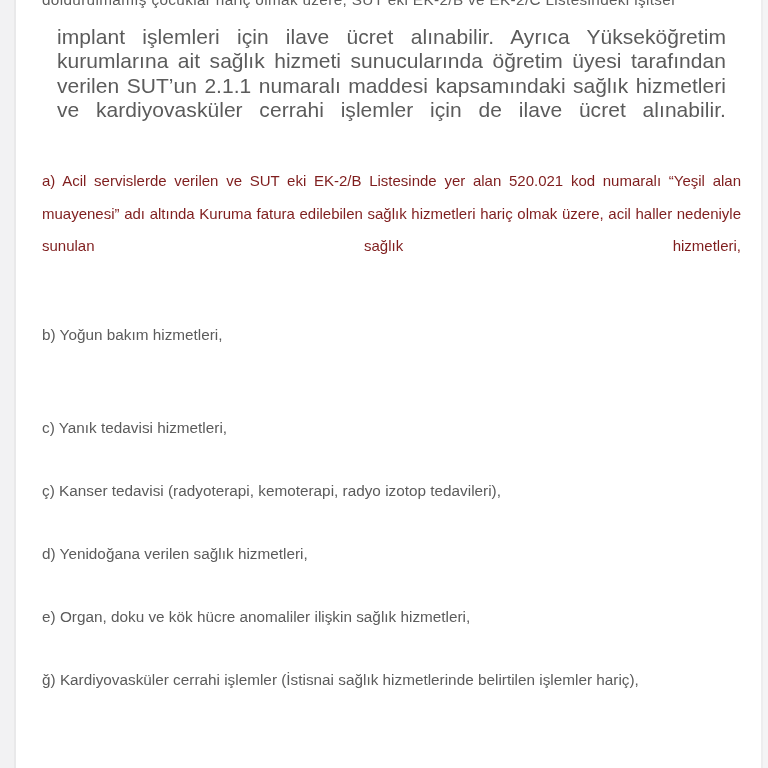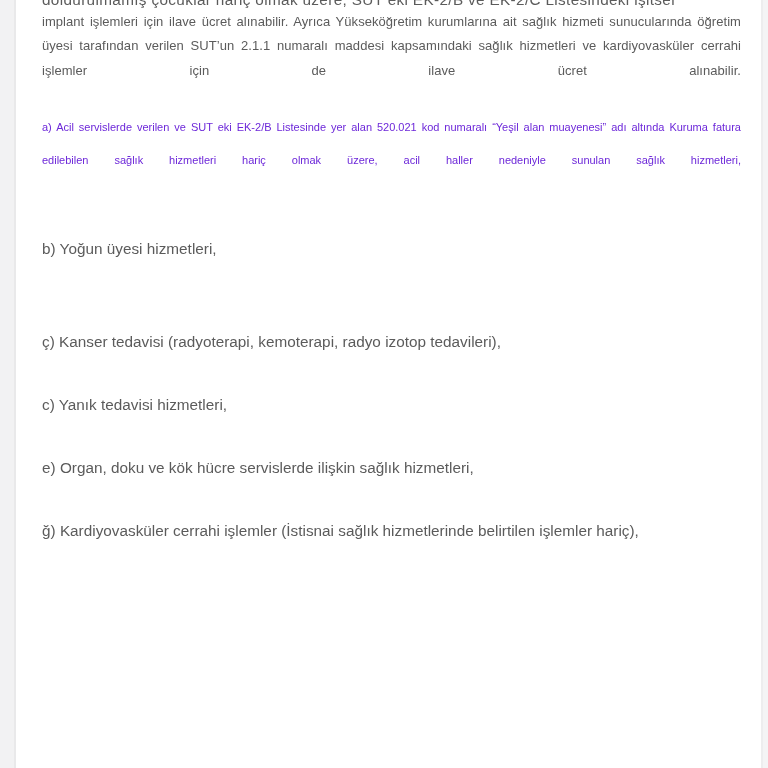--- a/index.html
+++ b/index.html
@@ -87,39 +87,39 @@
     top: -12px;
     left: 0;
     width: 699px;
     display: block;
     text-align: justify;
     white-space: nowrap;
     letter-spacing: 0.35px;
   }
 
   .para-body {
-    margin: 0;
+    margin: 15px;
     color: #5b5b5b;
-    font-size: 13px;
+    font-size: 21px;
     line-height: 24.3px;
     text-align: justify;
     text-justify: inter-word;
   }
   .para-body::after {
     content: "";
     display: inline-block;
     width: 100%;
   }
 
   
   .para-a {
     margin: 0;
     padding-top: 4px;
-    color: #6d28d9;
-    font-size: 11px;
+    color: #7f1d1d;
+    font-size: 15px;
     line-height: 32.5px;
     text-align: justify;
     text-justify: inter-word;
   }
   .para-a::after {
     content: "";
     display: inline-block;
     width: 100%;
   }
 
@@ -157,22 +157,23 @@
     <div class="para-justified">
       <span class="clipped-line">
         <span>doldurulmamış çocuklar hariç olmak üzere, SUT eki EK-2/B ve EK-2/C Listesindeki işitsel</span>
       </span>
       <p class="para-body">implant işlemleri için ilave ücret alınabilir. Ayrıca Yükseköğretim kurumlarına ait sağlık hizmeti sunucularında öğretim üyesi tarafından verilen SUT’un 2.1.1 numaralı maddesi kapsamındaki sağlık hizmetleri ve kardiyovasküler cerrahi işlemler için de ilave ücret alınabilir.</p>
     </div>
 
     <p class="para-a">a) Acil servislerde verilen ve SUT eki EK-2/B Listesinde yer alan 520.021 kod numaralı “Yeşil alan muayenesi” adı altında Kuruma fatura edilebilen sağlık hizmetleri hariç olmak üzere, acil haller nedeniyle sunulan sağlık hizmetleri,</p>
 
     <ul class="list-items">
-      <li class="list-item">b) Yoğun üyesi hizmetleri,</li>
+      <li class="list-item">b) Yoğun bakım hizmetleri,</li>
+      <li class="list-item">c) Yanık tedavisi hizmetleri,</li>
       <li class="list-item">ç) Kanser tedavisi (radyoterapi, kemoterapi, radyo izotop tedavileri),</li>
-      <li class="list-item">c) Yanık tedavisi hizmetleri,</li>
-      <li class="list-item">e) Organ, doku ve kök hücre servislerde ilişkin sağlık hizmetleri,</li>
+      <li class="list-item">d) Yenidoğana verilen sağlık hizmetleri,</li>
+      <li class="list-item">e) Organ, doku ve kök hücre anomaliler ilişkin sağlık hizmetleri,</li>
       <li class="list-item">ğ) Kardiyovasküler cerrahi işlemler (İstisnai sağlık hizmetlerinde belirtilen işlemler hariç),</li>
 
     </ul>
 
   </div>
 </div>
 
 </body></html>

